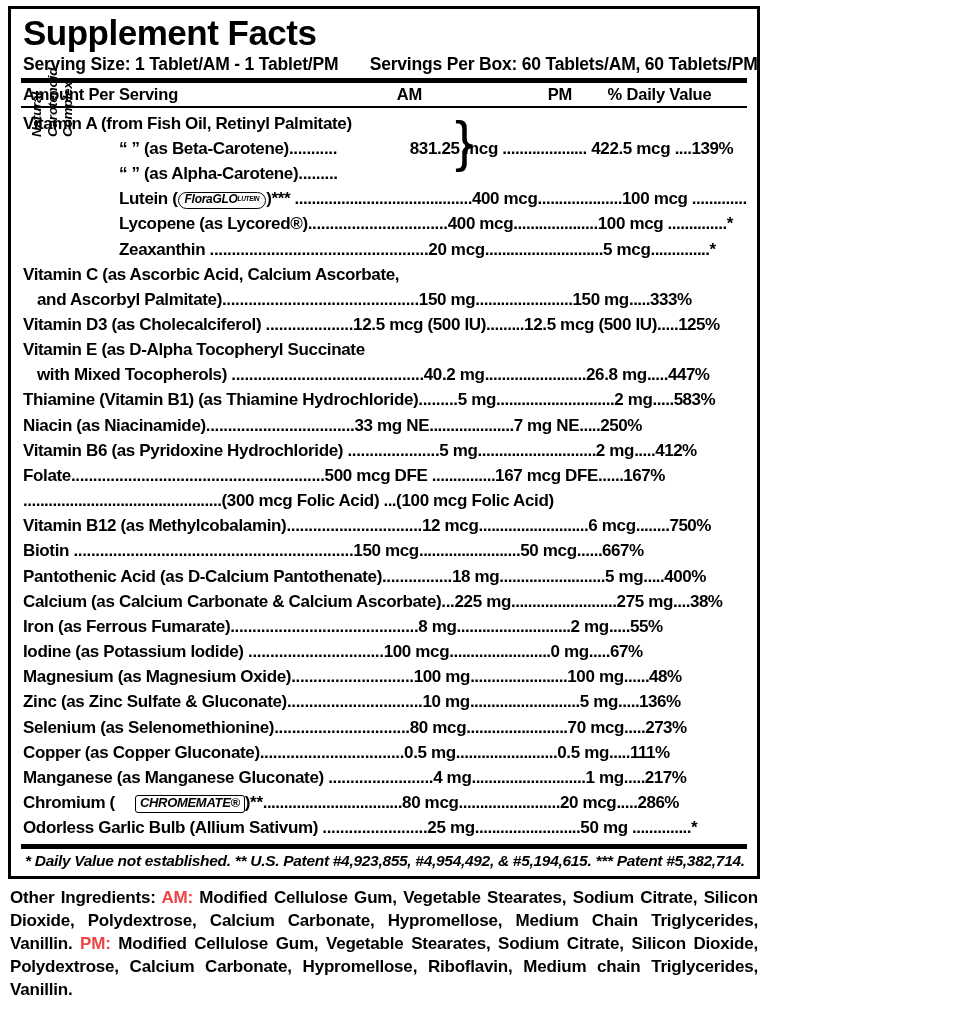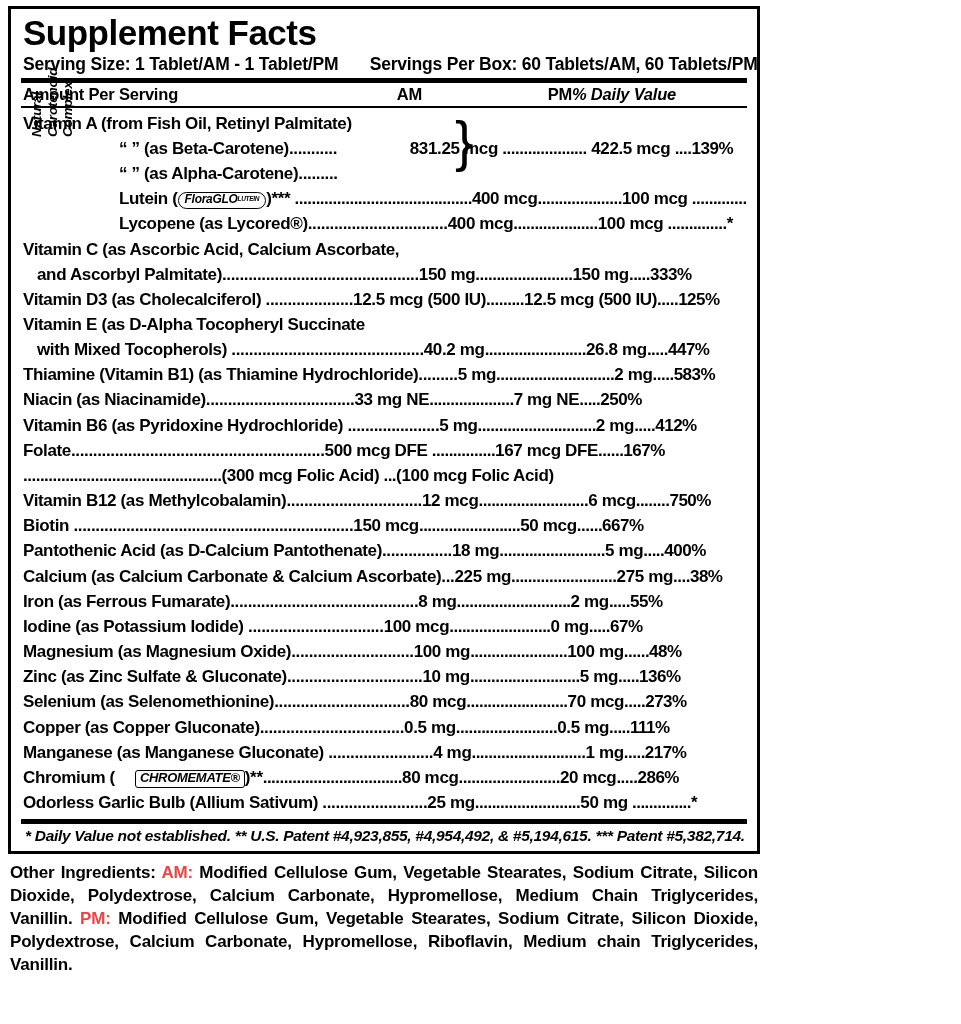--- a/index.html
+++ b/index.html
@@ -52,21 +52,21 @@
   .hdr {
     display: flex;
     font-size: 16.5px;
     font-weight: bold;
     padding: 2px 0 2px 2px;
     letter-spacing: -0.2px;
   }
   .hdr .h-amount { flex: 1 1 auto; }
   .hdr .h-am { width: 150px; text-align: right; }
   .hdr .h-pm { width: 150px; text-align: right; }
-  .hdr .h-dv { width: 175px; text-align: left; font-style: italic; }
+  .hdr .h-dv { width: 175px; text-align: center; }
 
   .rows {
     position: relative;
     font-size: 17px;
     font-weight: bold;
     letter-spacing: -0.35px;
     line-height: 1.48;
     padding: 3px 0 2px 2px;
   }
   .row {
@@ -200,20 +200,23 @@
         </div>
         <div class="row indent2">
           <span>“     ” (as Alpha-Carotene).........</span>
         </div>
         <div class="row indent2">
           <span>Lutein (<span class="floraglo"><span>FloraGLO</span><span class="sub">LUTEIN</span></span>)***<span class="dots"> ..........................................</span></span><span>400 mcg</span><span class="dots">....................</span><span>100 mcg</span><span class="dots"> ..............*</span>
         </div>
         <div class="row indent2">
           <span>Lycopene (as Lycored®)................................</span><span>400 mcg</span><span class="dots">....................</span><span>100 mcg</span><span class="dots"> ..............*</span>
         </div>
+        <div class="row indent2">
+          <span>Zeaxanthin ..................................................</span><span>20 mcg</span><span class="dots">............................</span><span>5 mcg</span><span class="dots">..............*</span>
+        </div>
       </div>
 
       <div class="row">
         <span>Vitamin C (as Ascorbic Acid, Calcium Ascorbate,</span>
       </div>
       <div class="row indent">
         <span>and Ascorbyl Palmitate).............................................</span><span>150 mg</span><span class="dots">.......................</span><span>150 mg</span><span class="dots">.....333%</span>
       </div>
       <div class="row">
         <span>Vitamin D3 (as Cholecalciferol) ....................</span><span>12.5 mcg (500 IU)</span><span class="dots">.........</span><span>12.5 mcg (500 IU)</span><span class="dots">.....125%</span>

